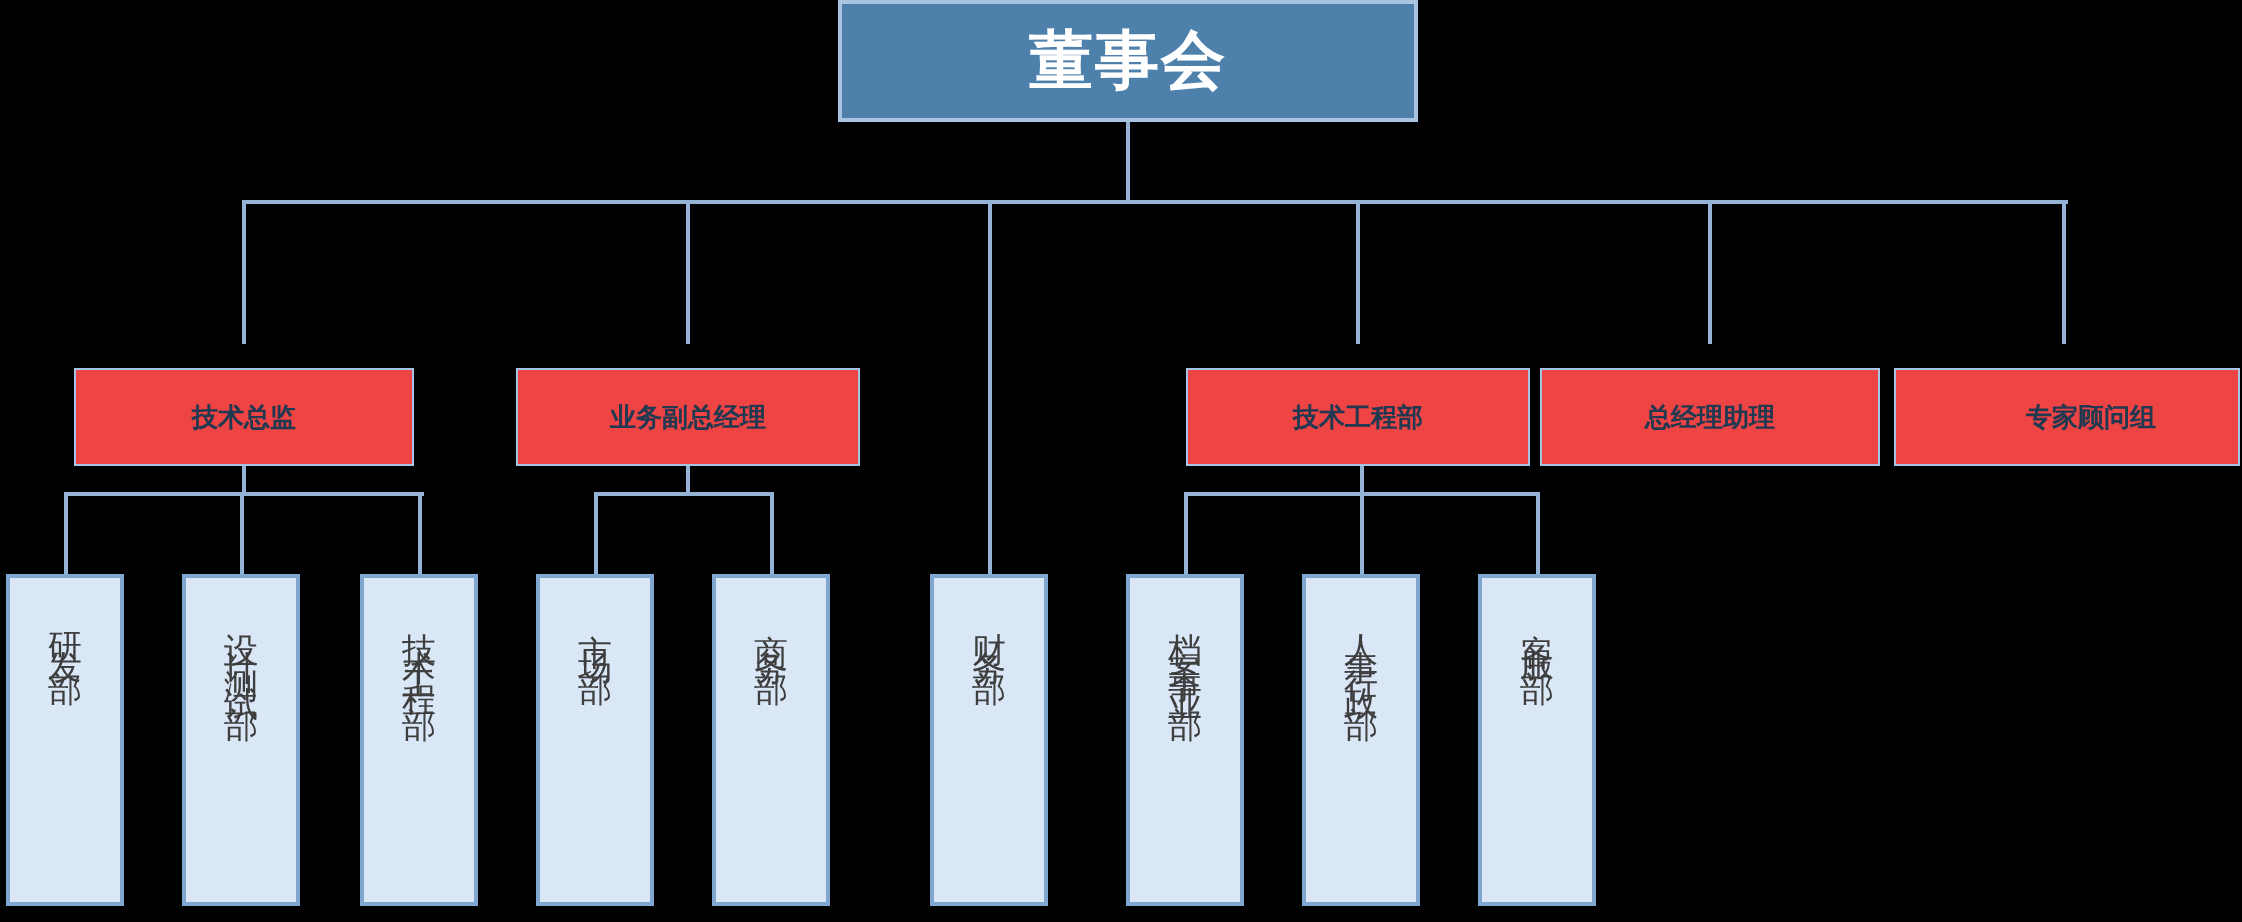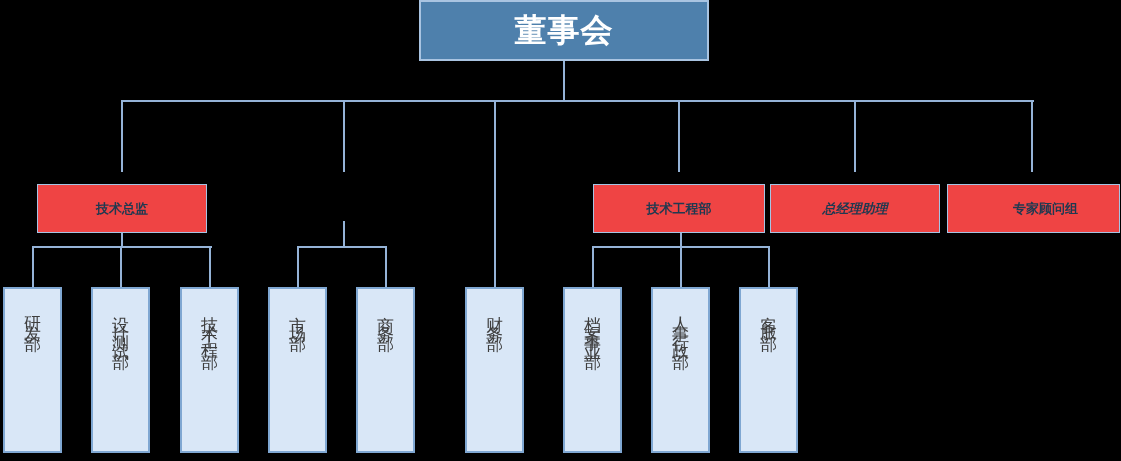--- a/index.html
+++ b/index.html
@@ -41,21 +41,21 @@
     color:#ffffff;font-weight:bold;font-size:32px;letter-spacing:1px;
   }
   .l2{
     top:172px;height:49px;
     background:#ef4444;border:1px solid #a6c4e4;
     color:#203950;font-weight:bold;font-size:13px;margin-top:12px;
   }
   .l2.tech{left:37px;width:170px;}
   .l2.biz{left:258px;width:172px;}
   .l2.admin{left:593px;width:172px;}
-  .l2.assist{left:770px;width:170px;font-style:italic;}
+  .l2.assist{left:770px;width:170px;}
   .l2.expert{left:947px;width:173px;padding-left:24px;}
   .l3{
     top:287px;width:59px;height:166px;
     background:#d9e7f7;border:2px solid #7fa7d2;
     align-items:flex-start;padding-top:14px;
   }
   .l3 .vtext{
     writing-mode:vertical-lr;text-orientation:upright;
     font-size:17px;letter-spacing:9px;color:#3e3e3e;
   }
@@ -97,20 +97,23 @@
   <div class="ln v cn-drop-hr"></div>
   <div class="ln v cn-drop-cs"></div>
 
   <div class="node l1">
     <span>董事会</span>
   </div>
 
   <div class="node l2 tech">
     <span>技术总监</span>
   </div>
+  <div class="node l2 biz">
+    <span>业务副总经理</span>
+  </div>
   <div class="node l2 admin">
     <span>技术工程部</span>
   </div>
   <div class="node l2 assist">
     <span>总经理助理</span>
   </div>
   <div class="node l2 expert">
     <span>专家顾问组</span>
   </div>
 

